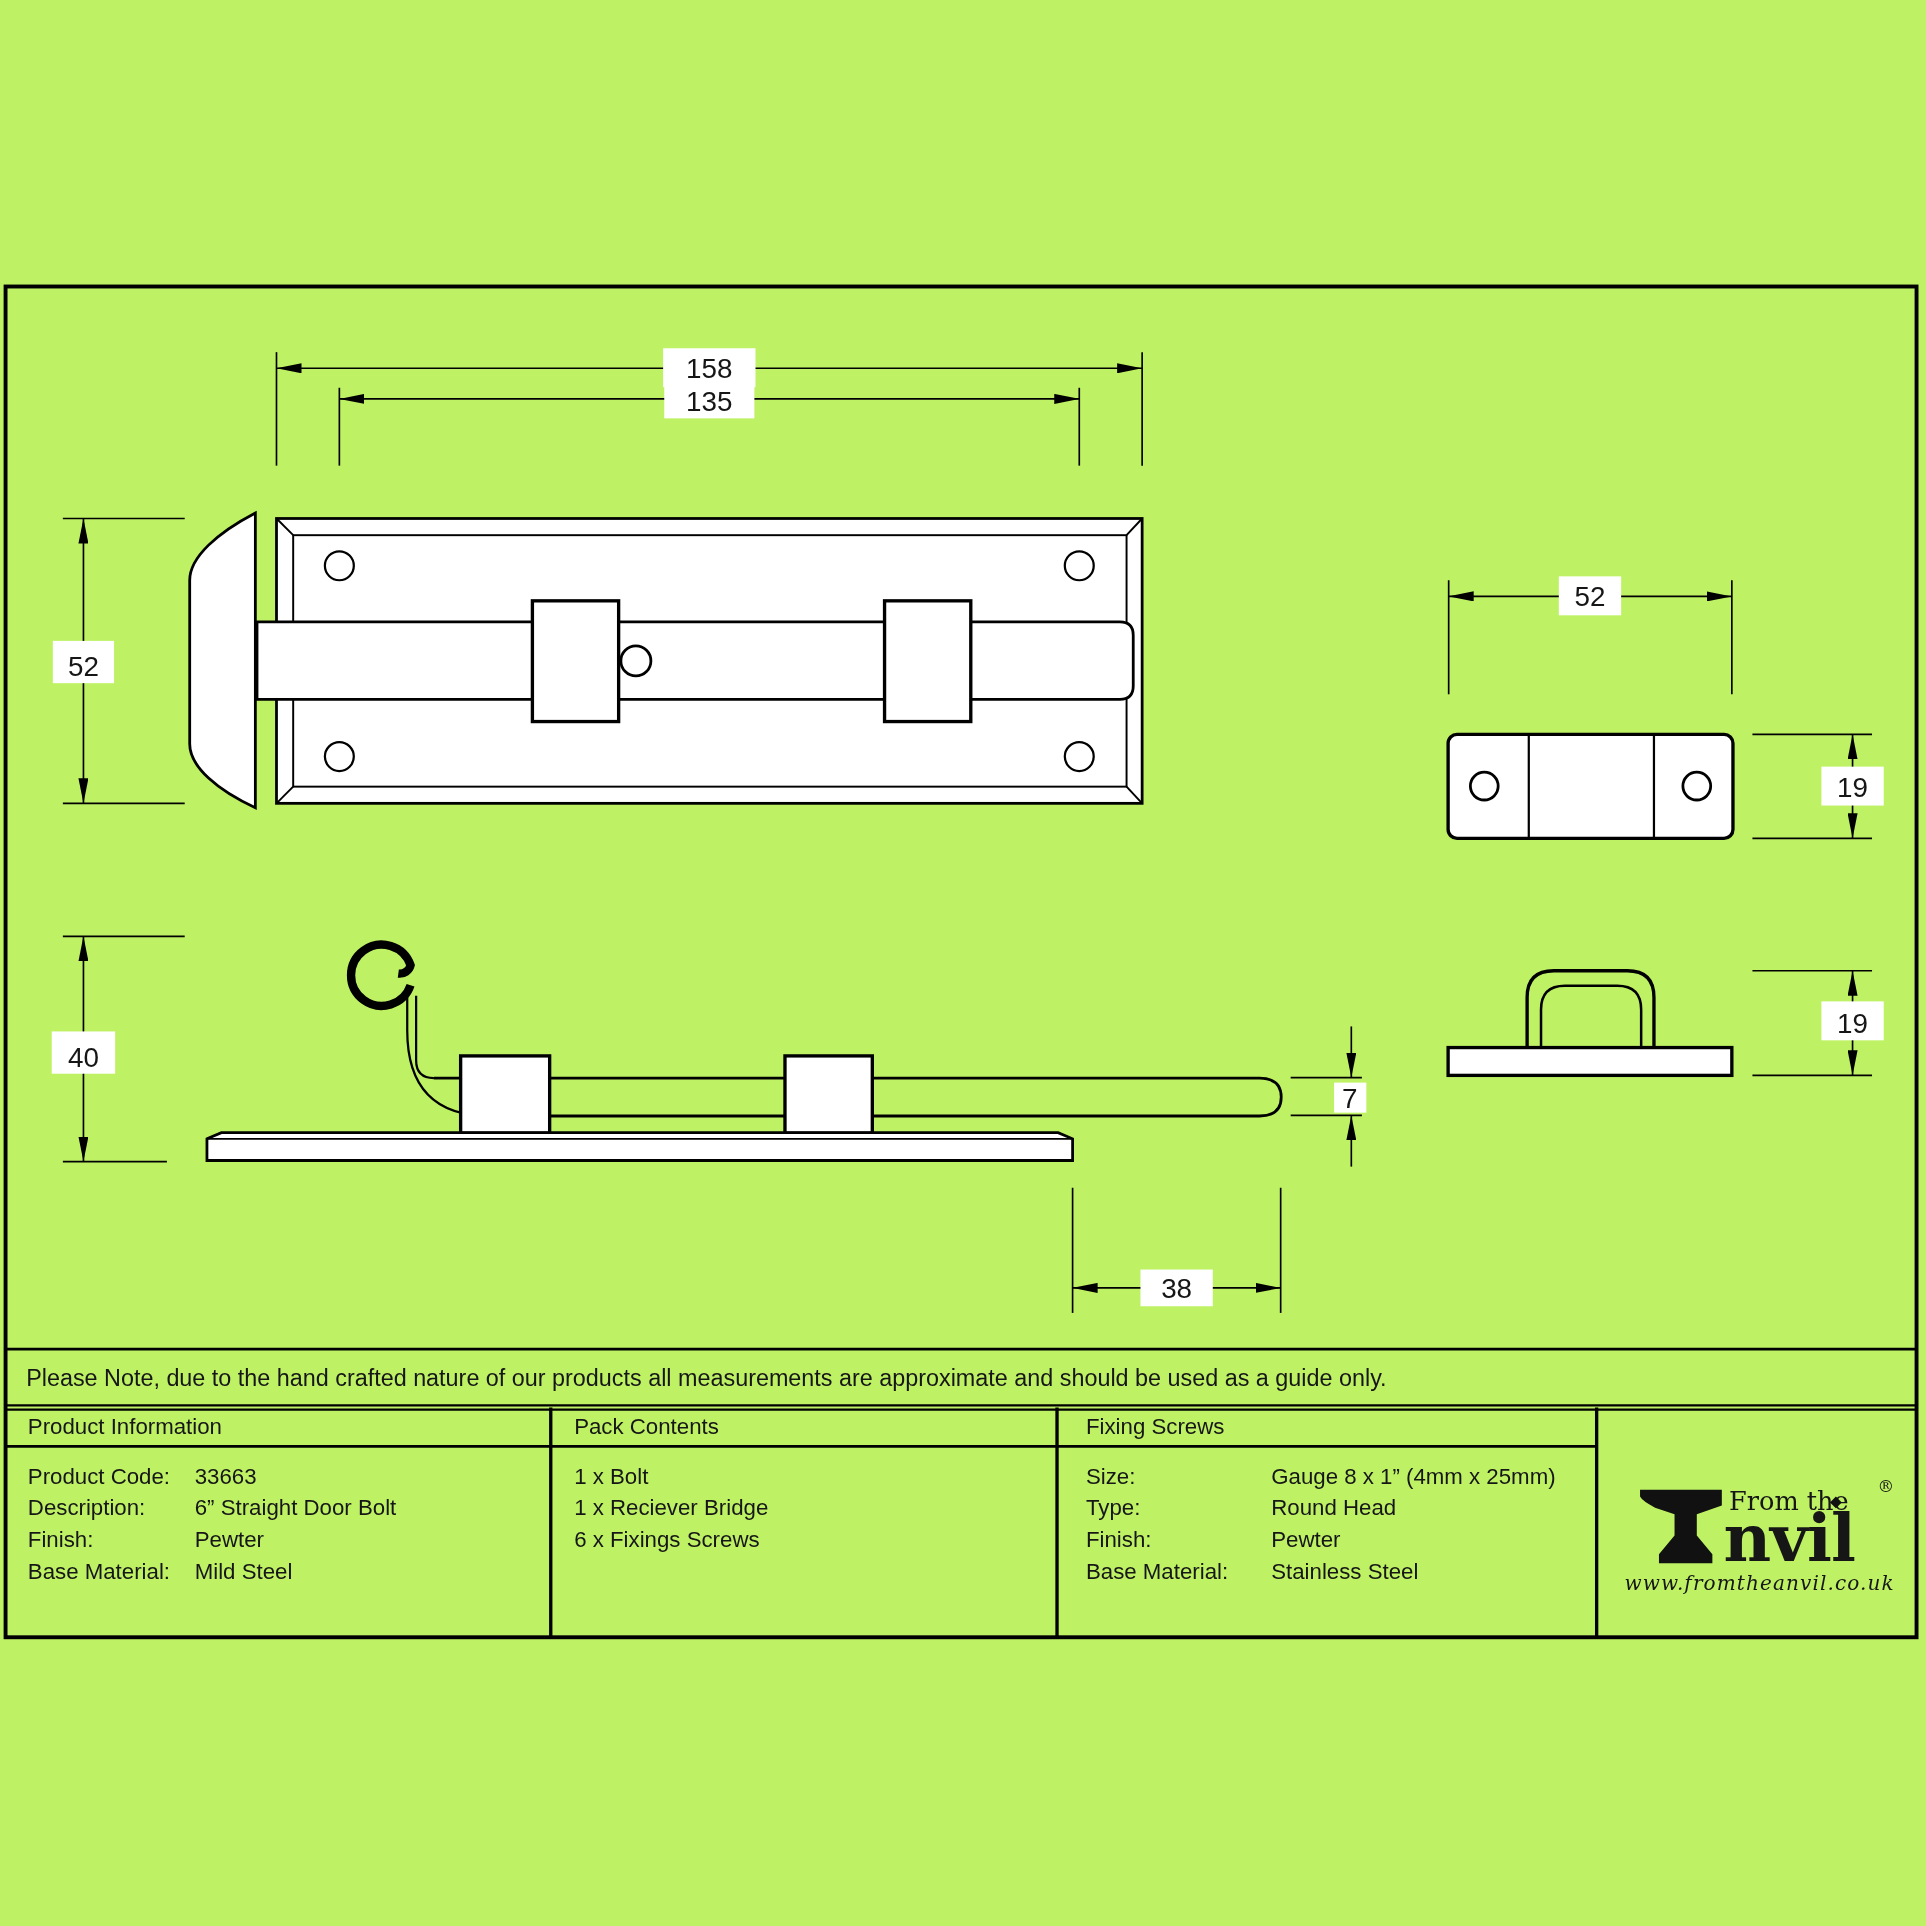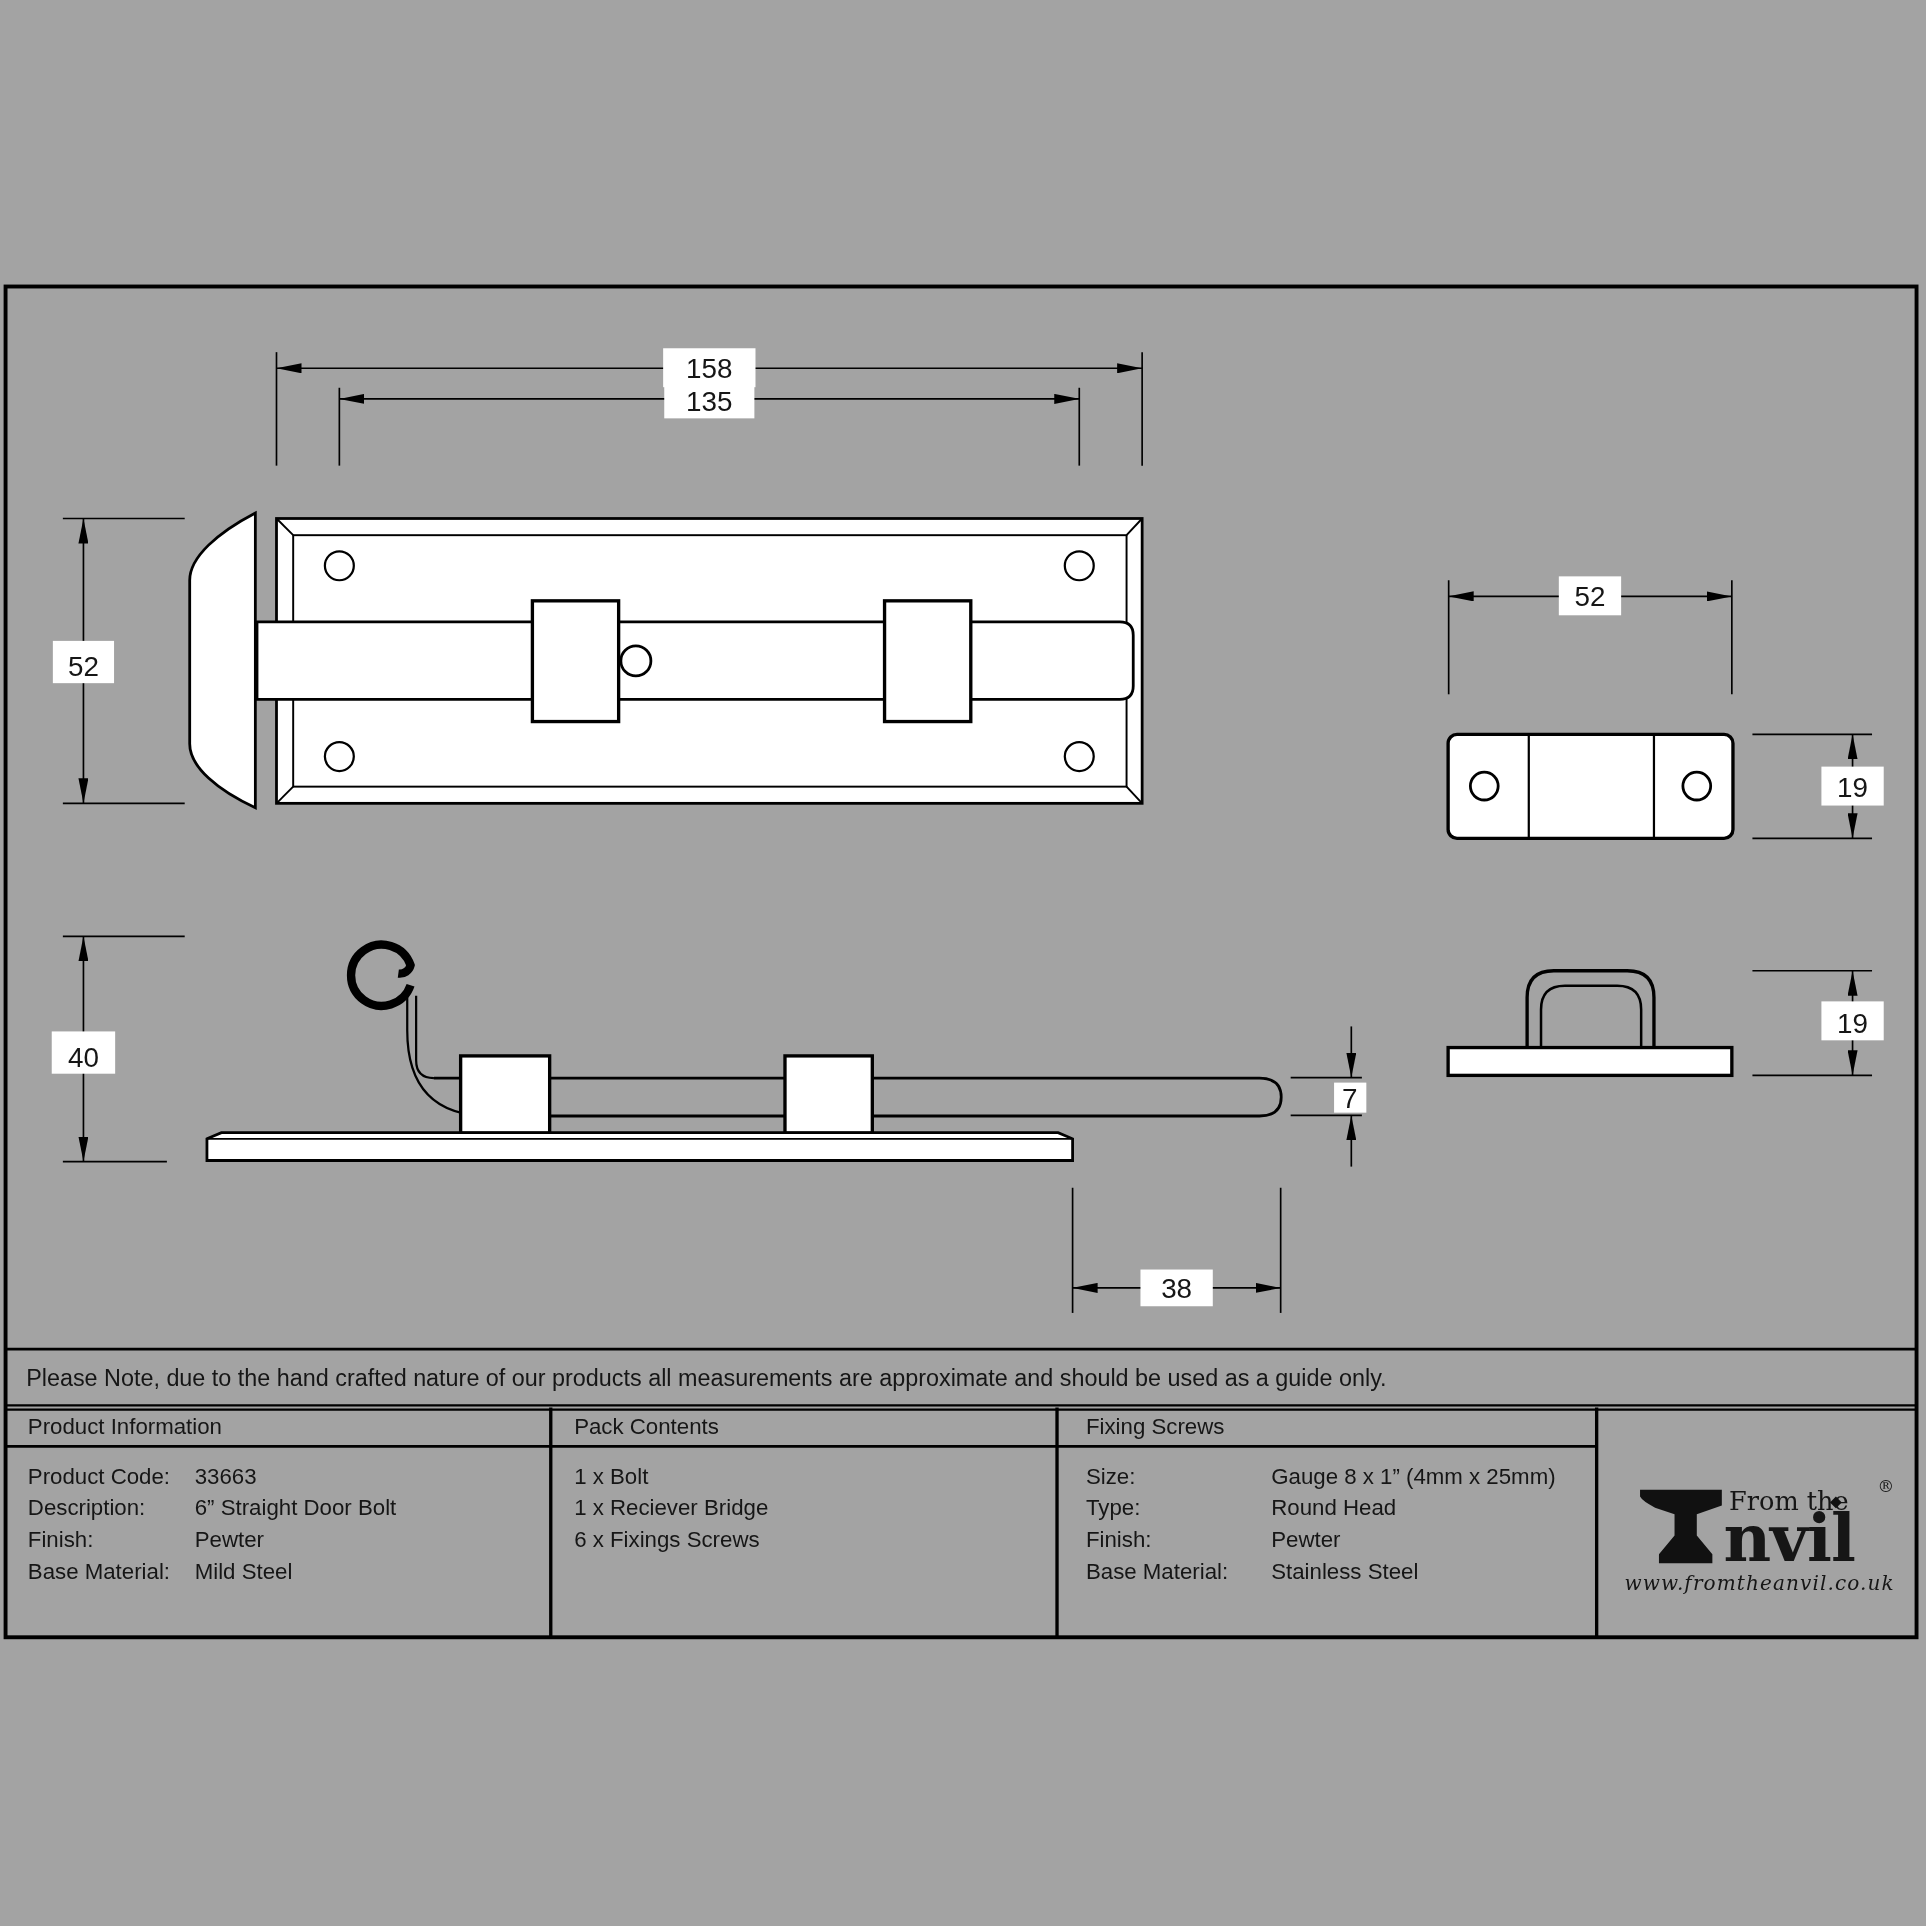--- a/index.html
+++ b/index.html
@@ -1,16 +1,16 @@
 <!DOCTYPE html>
 <html style="font-size:9px"><head>
 <meta charset="utf-8">
 <style>
   html,body{margin:0;padding:0;background:#fff;}
-  .page{position:relative;width:1926px;height:1926px;background:#a3a3a3;overflow:hidden;}
+  .page{position:relative;width:1926px;height:1926px;background:#bef264;overflow:hidden;}
   svg{position:absolute;left:0;top:0;}
   text{font-family:"Liberation Sans",sans-serif;fill:#161616;}
   .dim{font-size:50px;}
   .tbl{font-size:40px;}
   .note{font-size:42px;}
   .serif{font-family:"DejaVu Serif","Liberation Serif",serif;}
   line,path,rect,circle{shape-rendering:geometricPrecision;}
 </style>
 </head>
 <body>

